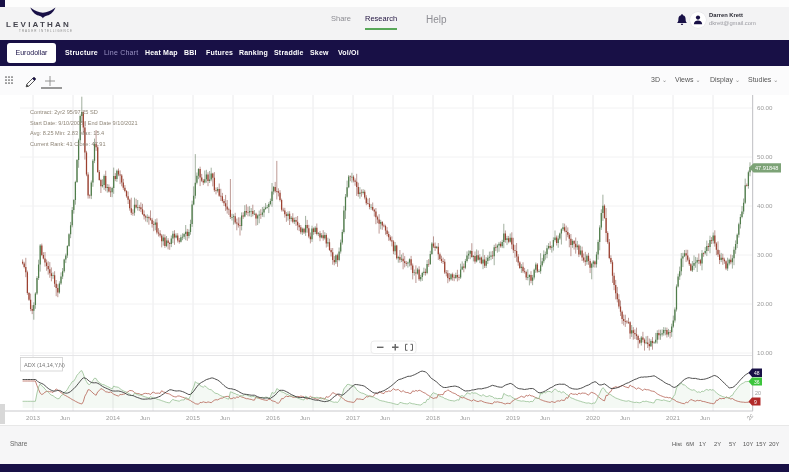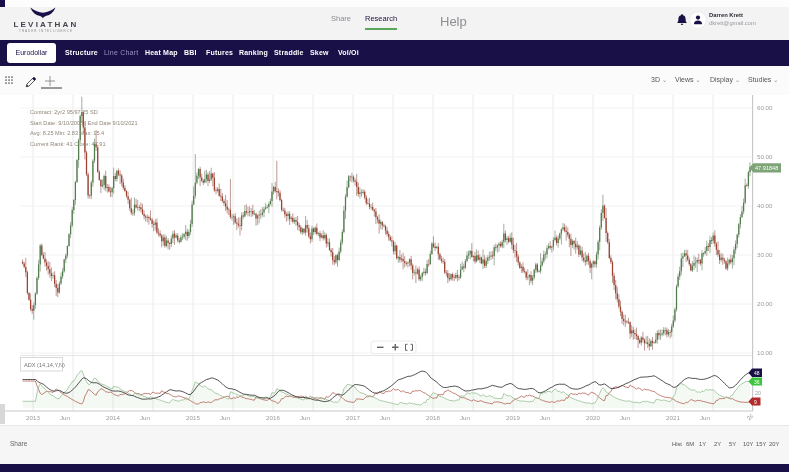--- a/index.html
+++ b/index.html
@@ -2,26 +2,26 @@
 <html><head><meta charset="utf-8"><style>
 *{margin:0;padding:0;box-sizing:border-box}
 body{width:789px;height:472px;font-family:"Liberation Sans",sans-serif;background:#fff;position:relative;overflow:hidden}
 </style></head>
 <body>
 <div style="position:absolute;left:0;top:0;width:789px;height:40px;background:linear-gradient(#fdfdfd 0,#fdfdfd 7px,#f3f3f4 7px,#f3f3f4 100%)"></div>
 <div style="position:absolute;left:0;top:0;width:5px;height:7px;background:#181046"></div>
 <svg width="26" height="13" viewBox="0 0 26 13" style="position:absolute;left:30px;top:7px">
     <path d="M0.3 0.6 Q7 5.6 12.9 5.8 Q18.8 5.6 25.5 0.6 C23 6.4 19.3 8.6 15.9 8.9 C14.8 9.0 13.9 9.7 12.9 11.2 C11.9 9.7 11.0 9.0 9.9 8.9 C6.5 8.6 2.8 6.4 0.3 0.6 Z" fill="#181046"></path>
   </svg>
-<div style="position:absolute;left:6px;top:20px;width:80px;text-align:center;font-size:8px;letter-spacing:2.2px;color:#43434d;font-weight:bold">LEVIATHAN</div>
+<div style="position:absolute;left:6px;top:20px;width:80px;font-size:8px;letter-spacing:2.2px;color:#43434d;font-weight:bold">LEVIATHAN</div>
 <div style="position:absolute;left:6px;top:28.5px;width:80px;text-align:center;font-size:3px;letter-spacing:1px;color:#8a8a8a">TRADER&nbsp;INTELLIGENCE</div>
 <span style="position:absolute;left:331px;top:14px;font-size:7.5px;color:#8d8d93">Share</span>
 <span style="position:absolute;left:365px;top:14px;font-size:7.5px;color:#20123f;font-weight:normal">Research</span>
 <div style="position:absolute;left:365px;top:28px;width:32px;height:2px;background:#58a758"></div>
-<span style="position:absolute;left:440px;top:14px;font-size:13px;color:#8d8d93">Help</span>
+<span style="position:absolute;left:426px;top:14px;font-size:10px;color:#8d8d93">Help</span>
 <svg width="10" height="12" viewBox="0 0 10 12" style="position:absolute;left:677px;top:14px">
     <path d="M5 0.3 C5.6 0.3 6 0.7 6 1.3 C7.8 1.8 8.6 3.2 8.6 5 C8.6 7.6 9.3 8.4 10 9 H0 C0.7 8.4 1.4 7.6 1.4 5 C1.4 3.2 2.2 1.8 4 1.3 C4 0.7 4.4 0.3 5 0.3 Z" fill="#181046"></path>
     <path d="M3.8 9.8 a1.2 1.2 0 0 0 2.4 0 Z" fill="#181046"></path>
   </svg>
 <div style="position:absolute;left:690px;top:12px;width:16px;height:16px;border-radius:50%;background:#fff;box-shadow:0 0 0 0.5px #e2e2e6"><svg width="16" height="16" viewBox="0 0 16 16">
       <circle cx="8" cy="5.6" r="2.1" fill="#181046"></circle>
       <path d="M3.8 12.2 C4 9.6 6 8.6 8 8.6 C10 8.6 12 9.6 12.2 12.2 Z" fill="#181046"></path>
     </svg></div>
 <span style="position:absolute;left:709px;top:12px;font-size:5.8px;font-weight:bold;color:#2a2a34">Darren Krett</span>
 <span style="position:absolute;left:709px;top:19.5px;font-size:5.8px;color:#9a9aa0">dkrett@gmail.com</span>

